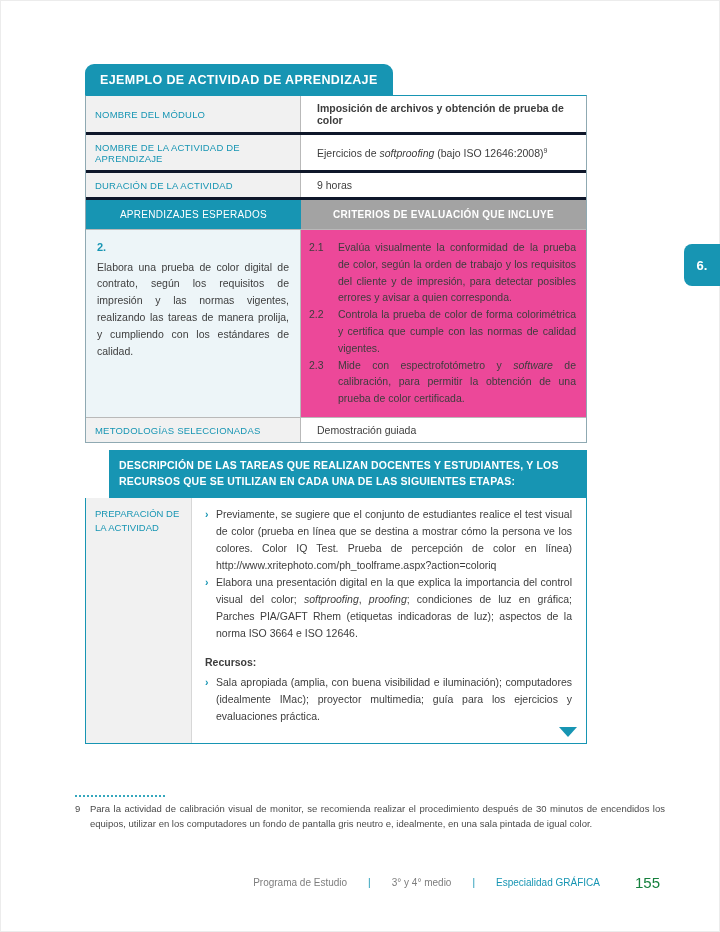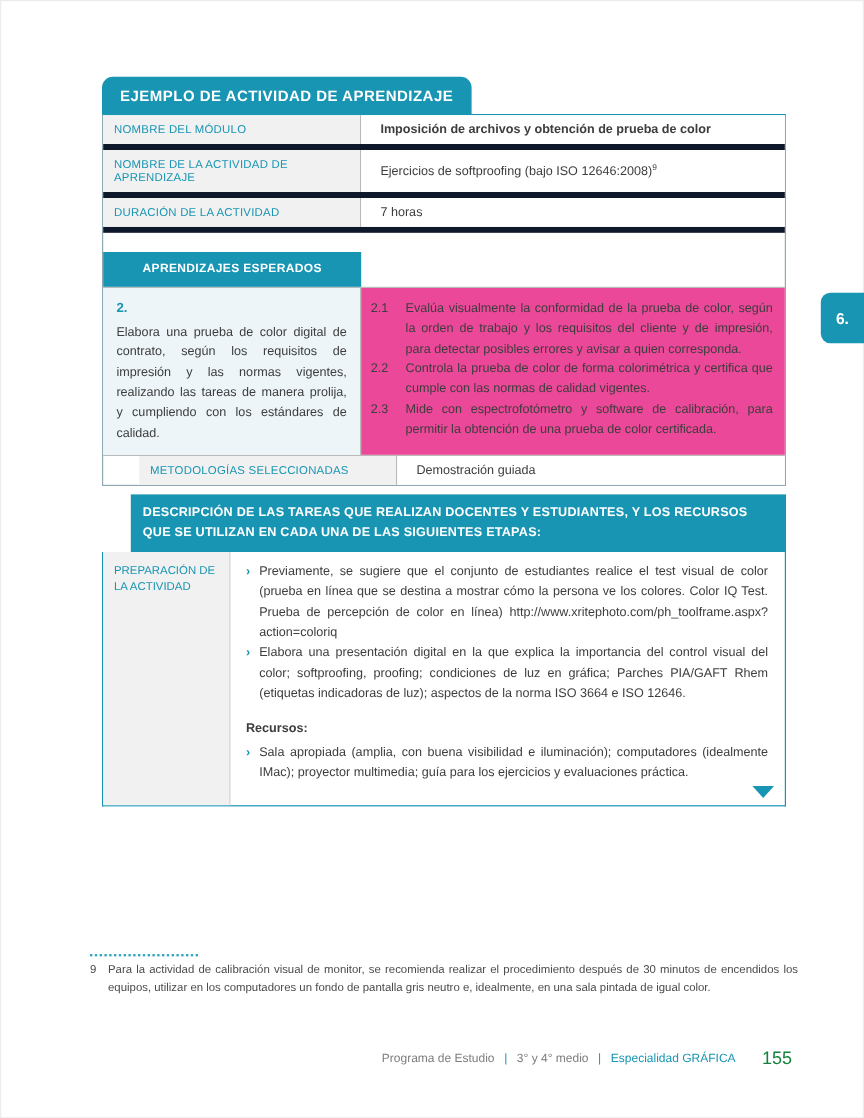--- a/index.html
+++ b/index.html
@@ -5,51 +5,51 @@
   html,body { margin:0; padding:0; }
   body {
     width:720px; height:932px;
     background:#ffffff;
     font-family:"Liberation Sans","DejaVu Sans",sans-serif;
     color:#3d3d3d;
     position:relative;
     box-shadow: inset 0 0 0 1px #ececec;
     overflow:hidden;
   }
-  .content { position:absolute; left:85px; top:64px; width:570px; }
+  .content { position:absolute; left:85px; top:64px; width:502px; }
 
   
   .title-tab {
     display:inline-block;
     background:#1795b3; color:#ffffff;
     font-size:12.5px; font-weight:bold; letter-spacing:.4px;
     padding:9px 15px 8px 15px;
     border-radius:9px 9px 0 0;
   }
 
   
   .tbl { border:1px solid #8fa9b2; border-top:1px solid #1795b3; }
-  .row { display:grid; grid-template-columns:215px 1fr; border-bottom:5px solid #0f172a; }
-  .row:last-child { border-bottom:none;margin-left:30px; }
+  .row { display:grid; grid-template-columns:215px 1fr; border-bottom:3px solid #0f172a; }
+  .row:last-child { border-bottom:none; }
   .cell-label {
     background:#f1f1f1; color:#1795b3;
     font-size:9.5px; letter-spacing:.2px;
     padding:7px 8px 6px 9px;
     border-right:1px solid #b9b9b9;
     display:flex; align-items:center;
   }
   .cell-value { background:#ffffff; font-size:10.5px; padding:6px 16px; display:flex; align-items:center; }
   .cell-value.bold { font-weight:bold; }
   .sup { font-size:7px; vertical-align:super; line-height:0; }
-  .it { }
+  .it { font-style:italic; }
 
   .hdr-row { display:grid; grid-template-columns:215px 1fr; border-bottom:1px solid #b9b9b9; }
   .hdr-left {
-    background:#1795b3; color:#fff; font-weight:bold; font-size:10px;
-    text-align:center; padding:9px 6px; letter-spacing:.3px;margin-top:16px;
+    background:#1795b3; color:#fff; font-weight:normal; font-size:10px;
+    text-align:center; padding:9px 6px; letter-spacing:.3px;
   }
   .hdr-right {
     background:#a3a3a3; color:#fff; font-weight:bold; font-size:10px;
     text-align:center; padding:9px 6px; letter-spacing:.3px;
   }
 
   .body-row { display:grid; grid-template-columns:215px 1fr; border-bottom:1px solid #b9b9b9; }
   .ae-cell {
     background:#edf5f8; padding:9px 11px 10px 11px;
     font-size:10.5px; line-height:1.6; text-align:justify;
@@ -101,21 +101,21 @@
   }
 
   
   .footnote { position:absolute; left:75px; top:795px; width:590px; }
   .dotted-rule { width:90px; border-top:2px dotted #35a7bd; margin-bottom:5px; }
   .footnote-row { display:grid; grid-template-columns:15px 1fr; font-size:9.5px; line-height:1.55; color:#4a4a4a; text-align:justify; }
 
   
   .footer {
     position:absolute; top:874px; right:60px;
-    display:flex; align-items:center; gap:8px;
+    display:flex; align-items:center; gap:21px;
     font-size:10px; color:#7d7d7d;
   }
   .footer .sep { color:#1795b3; }
   .footer .specialty { color:#1795b3; }
   .footer .pagenum { color:#15803d; font-size:15px; margin-left:14px; }
 </style>
 </head>
 <body>
 
 <div class="content">
@@ -131,25 +131,26 @@
 
     <div class="row">
       <div class="cell-label">NOMBRE DE LA ACTIVIDAD DE APRENDIZAJE</div>
       <div class="cell-value">
         <span><span>Ejercicios de </span><span class="it">softproofing</span><span> (bajo ISO 12646:2008)</span><span class="sup">9</span></span>
       </div>
     </div>
 
     <div class="row">
       <div class="cell-label">DURACIÓN DE LA ACTIVIDAD</div>
-      <div class="cell-value">7 horas</div>
+      <div class="cell-value">9 horas</div>
     </div>
 
     <div class="hdr-row">
       <div class="hdr-left">APRENDIZAJES ESPERADOS</div>
+      <div class="hdr-right">CRITERIOS DE EVALUACIÓN QUE INCLUYE</div>
     </div>
 
     <div class="body-row">
       <div class="ae-cell">
         <span class="ae-num">2.</span>
         <span>Elabora una prueba de color digital de contrato, según los requisitos de impresión y las normas vigentes, realizando las tareas de manera prolija, y cumpliendo con los estándares de calidad.</span>
       </div>
       <div class="crit-cell">
         <div class="crit-item">
           <span>2.1</span>

